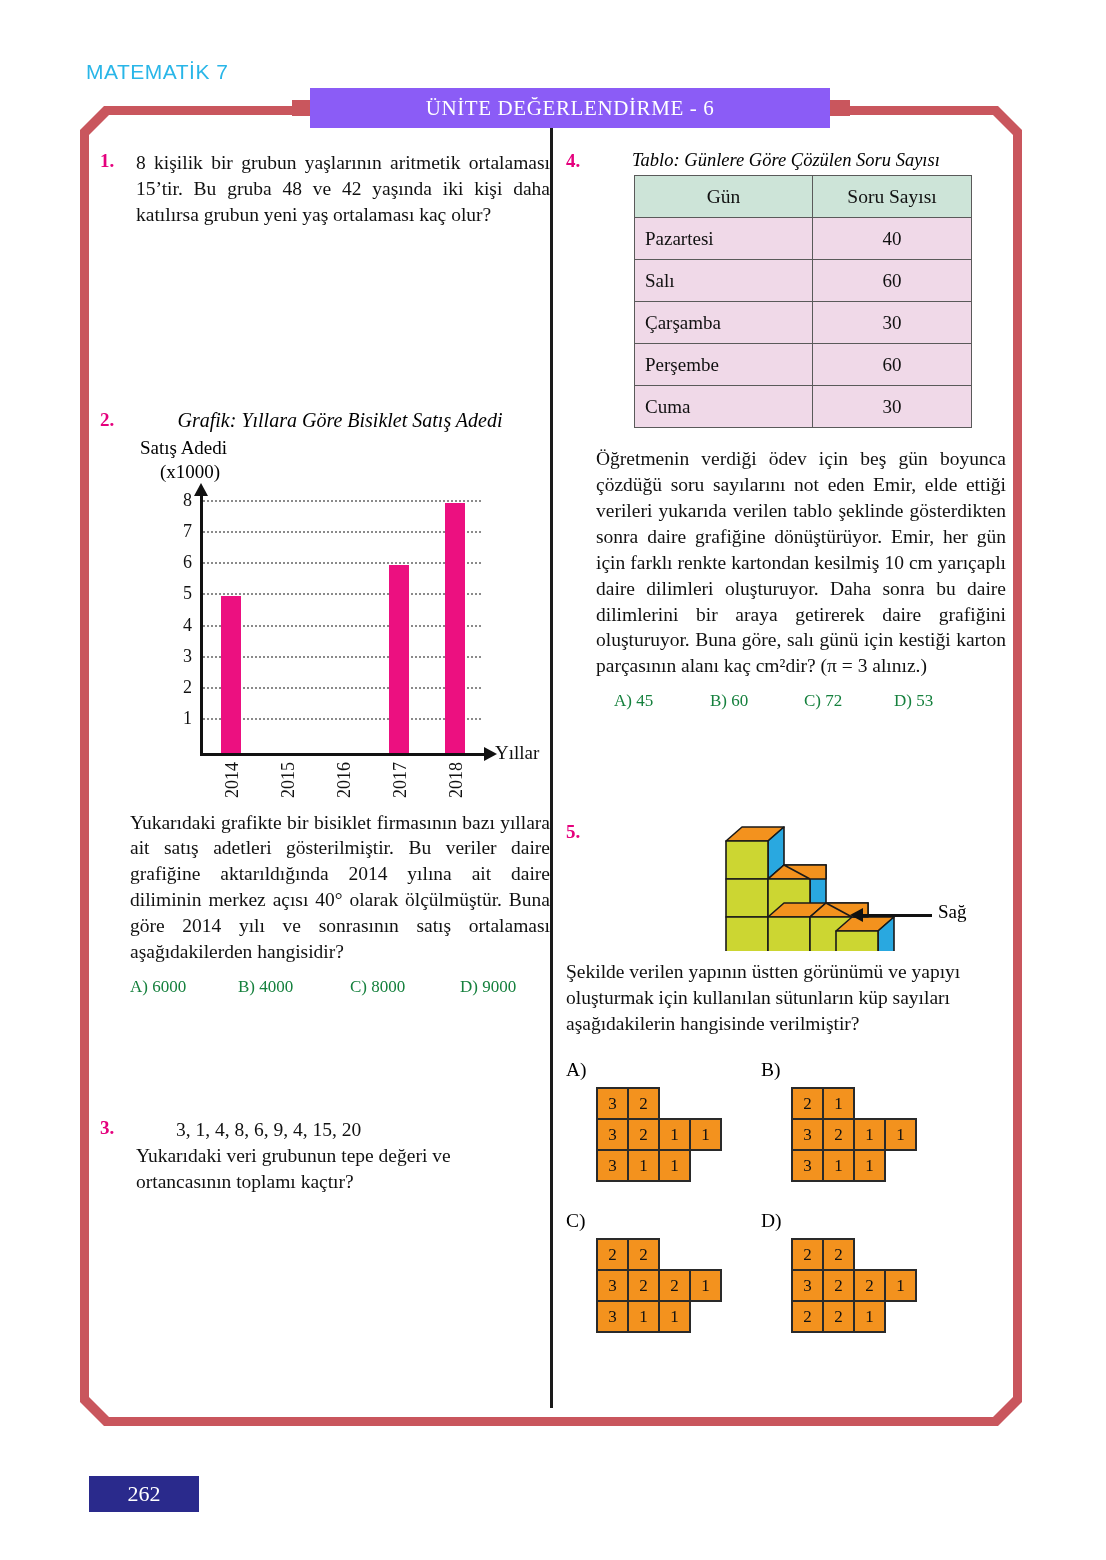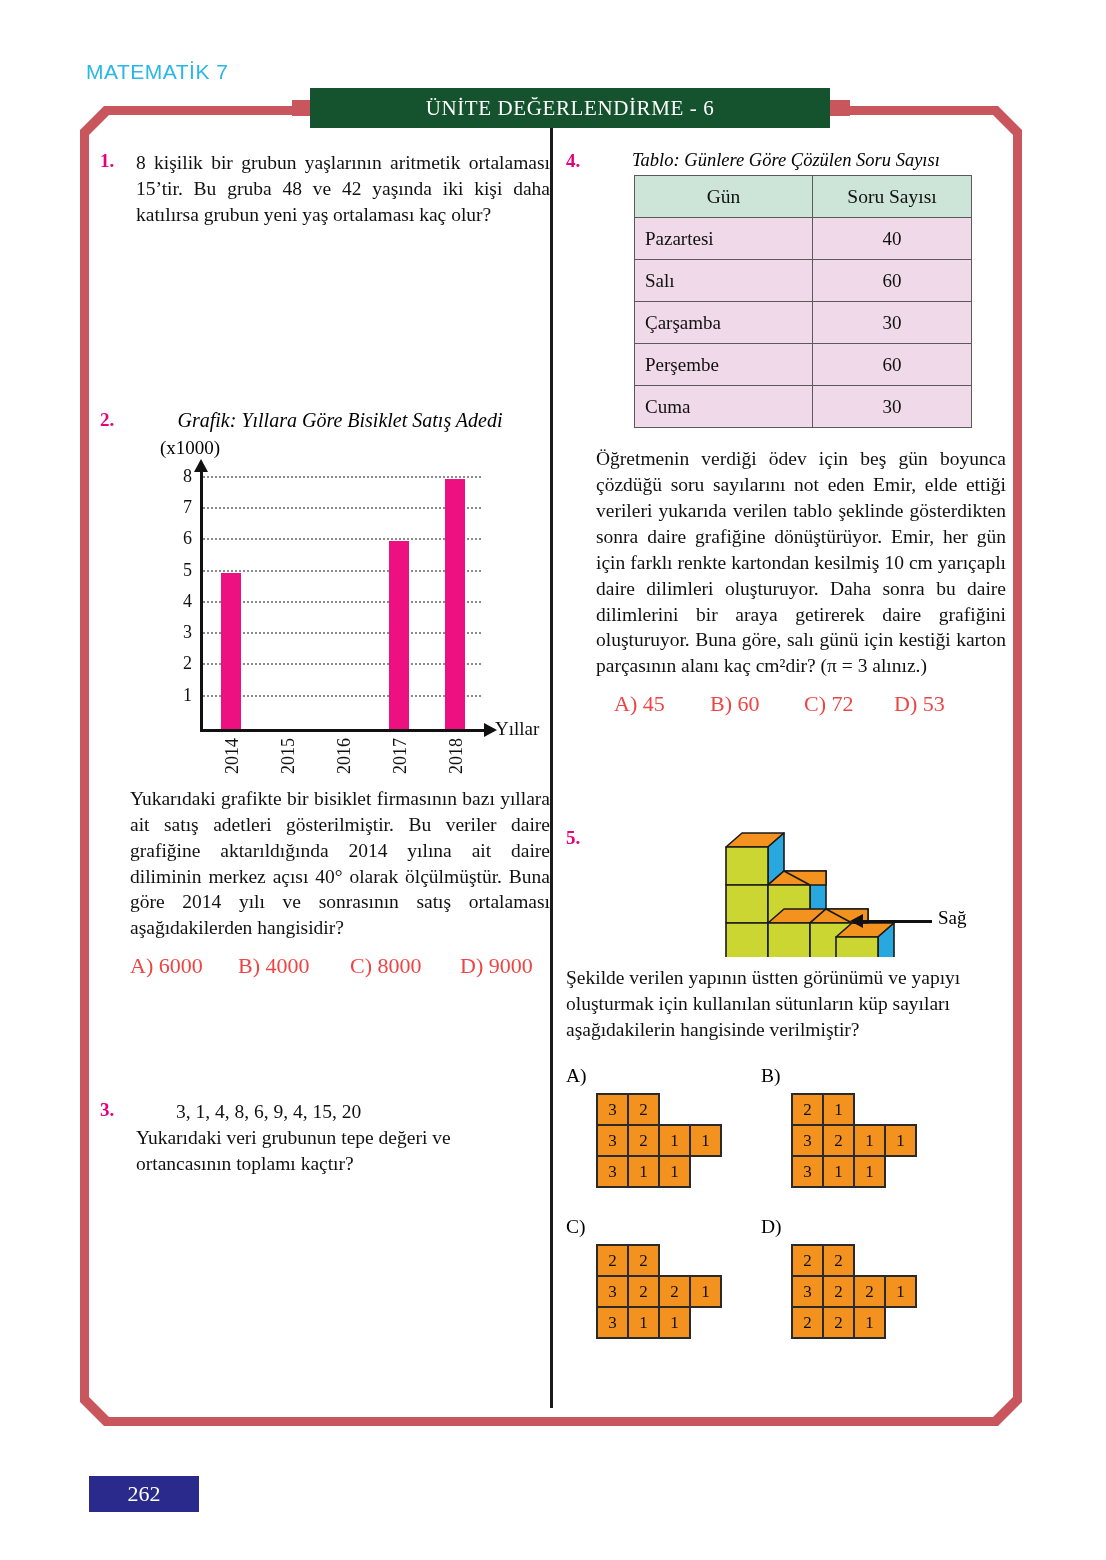--- a/index.html
+++ b/index.html
@@ -13,21 +13,21 @@
   
   .subject-title {
     position: absolute; left: 86px; top: 60px;
     font-family: "Liberation Sans", sans-serif;
     font-size: 21px; letter-spacing: .5px;
     color: #29b6e8;
   }
   .banner {
     position: absolute; left: 310px; top: 88px;
     width: 520px; height: 40px;
-    background: #14532d;
+    background: #8b5cf6;
     display: flex; align-items: center; justify-content: center;
     color: #ffffff; font-size: 21px; letter-spacing: .6px;
     clip-path: polygon(0 0, 100% 0, 100% 100%, 0 100%);
     z-index: 4;
   }
   .banner-tab-l, .banner-tab-r {
     position: absolute; top: 100px; height: 16px; width: 22px;
     background: #c9565d; z-index: 3;
   }
   .banner-tab-l { left: 292px; }
@@ -65,21 +65,21 @@
     color: #e5007d; font-size: 19px; font-weight: bold;
   }
   .qbody { margin-left: 36px; }
   .qtext {
     font-size: 19.5px; line-height: 1.33;
     text-align: justify; text-justify: inter-word;
     color: #111;
   }
   .qtext-left { text-align: left; }
   .options {
-    font-size: 22px; margin-top: 12px; color: #ef4444;
+    font-size: 17px; margin-top: 12px; color: #15803d;
     display: flex;
   }
   .options span { white-space: nowrap; }
 
   
   .chart-title {
     font-size: 20px; font-style: italic; text-align: center;
     margin-bottom: 4px;
   }
   .chart-ylab  { font-size: 19px; margin-left: 10px; line-height:1.25;}
@@ -195,20 +195,21 @@
     <div class="qbody">
       <div class="qtext">8 kişilik bir grubun yaşlarının aritmetik ortalaması 15’tir. Bu gruba 48 ve 42  yaşında iki kişi daha katılırsa grubun yeni yaş ortalaması kaç olur?</div>
     </div>
   </div>
 
   <div class="q-block">
     <div class="qnum">2.</div>
     <div class="qbody" style="margin-left:30px;">
 
       <div class="chart-title">Grafik: Yıllara Göre Bisiklet Satış Adedi</div>
+      <div class="chart-ylab">Satış Adedi</div>
       <div class="chart-ylab2">(x1000)</div>
 
       <div class="chart-wrap">
         <div class="axis-y"></div>
         <div class="axis-x"></div>
         <div class="ytick-wrap" id="yticks">
             <div class="ytick" style="top: 10px;">8</div>
             <div class="ytick" style="top: 41.25px;">7</div>
             <div class="ytick" style="top: 72.5px;">6</div>
             <div class="ytick" style="top: 103.75px;">5</div>

